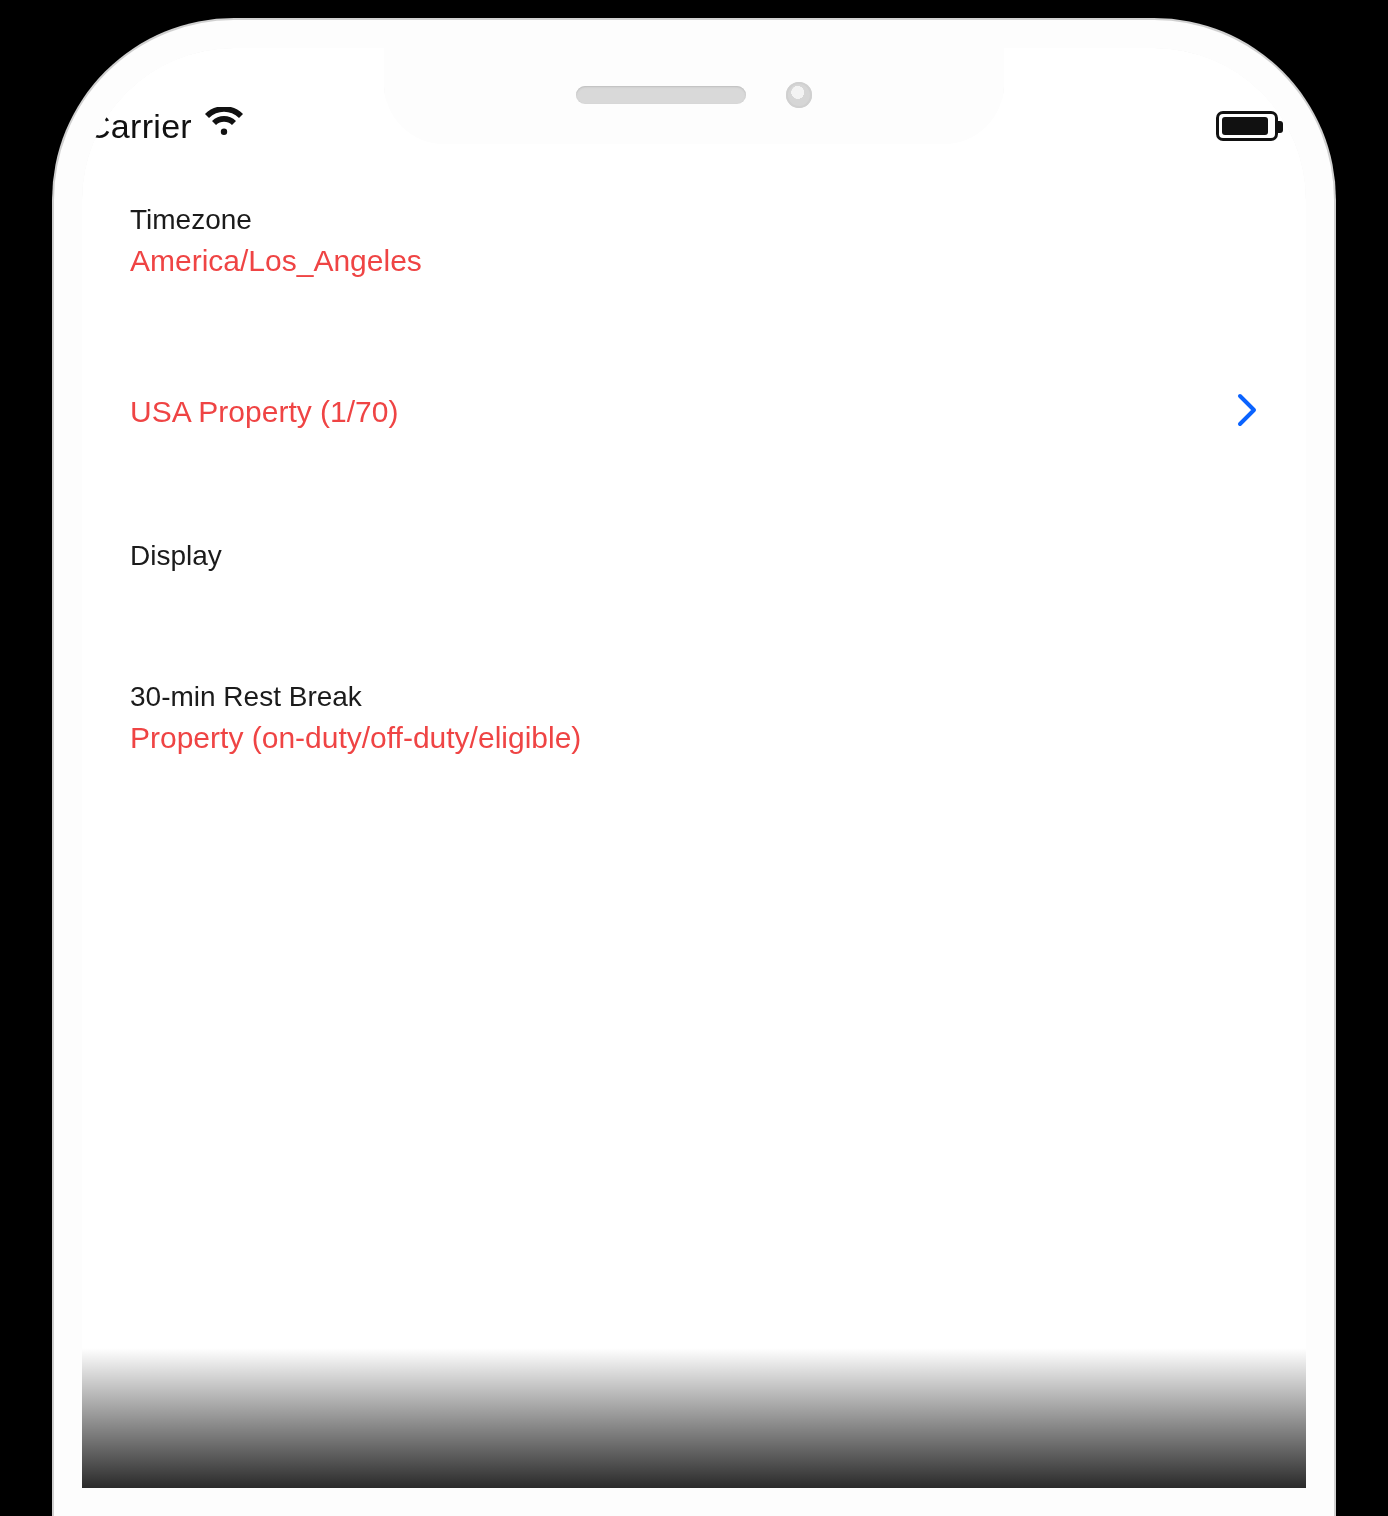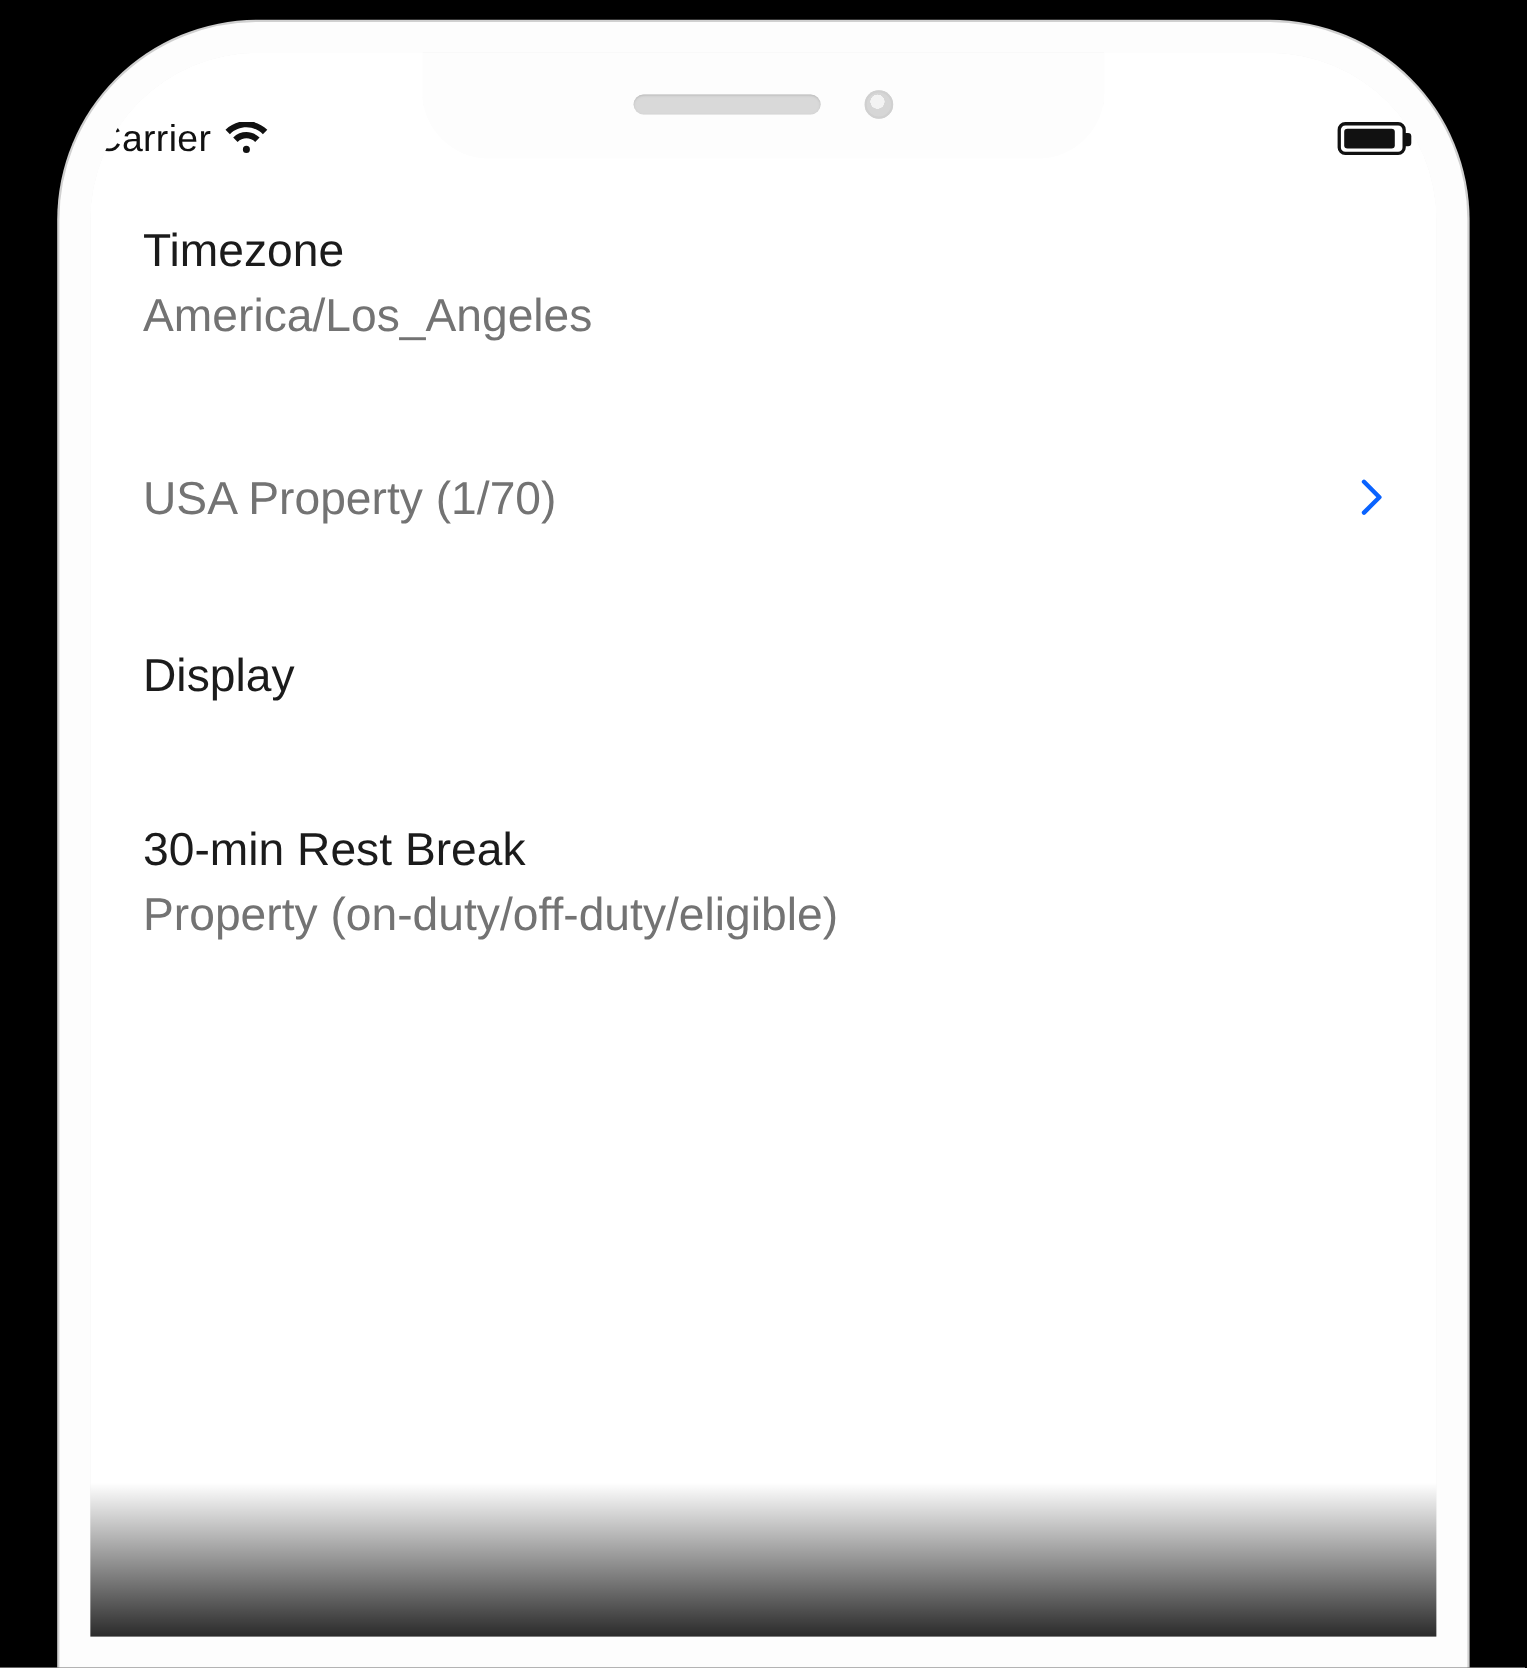--- a/index.html
+++ b/index.html
@@ -61,21 +61,21 @@
   }
 
   
   .status-bar {
     position: relative;
     height: 100px;
     padding: 56px 28px 0 4px;
     display: flex; align-items: center; justify-content: space-between;
     font-size: 34px; font-weight: 500; color:#111;
   }
-  .sb-left { display:flex; align-items:center; gap:12px; }
+  .sb-left { display:flex; gap:12px; }
   .carrier { letter-spacing: .3px; }
   .wifi-icon { position: relative; width: 40px; height: 30px; display:inline-block; }
   .wifi-icon svg { display:block; }
   .sb-center { position:absolute; left:50%; transform:translateX(-50%); }
   .sb-right { display:flex; align-items:center; }
   .battery { width: 62px; height: 30px; border:3px solid #111; border-radius:7px; position:relative; }
   .battery::after{ content:""; position:absolute; right:-8px; top:7px; width:6px; height:12px; background:#111; border-radius:0 3px 3px 0;}
   .battery .fill{ position:absolute; left:3px; top:3px; bottom:3px; width:46px; background:#111; border-radius:3px;}
 
   
@@ -94,22 +94,22 @@
   .page-title { font-size: 46px; font-weight: 700; color:#111; }
 
   
   .list { padding: 0 0 0 0; }
   .row {
     padding: 54px 48px 52px 48px;
     display:flex; align-items:center; justify-content:space-between;
     gap: 24px;
   }
   .row .text { flex:1; min-width:0; }
-  .label { font-size: 42px; font-weight: 500; color:#1b1b1b; line-height:1.25; }
-  .value { font-size: 42px; color:#737373; line-height:1.35; margin-top:4px; }
+  .label { font-size: 28px; font-weight: 500; color:#1b1b1b; line-height:1.25; }
+  .value { font-size: 30px; color:#ef4444; line-height:1.35; margin-top:4px; }
 
   .chevron { color:#0a63ff; }
   .chevron svg{ width:22px; height:34px; display:block; }
 
   
   .switch {
     width: 126px; height: 76px; border-radius: 40px;
     background:#0a63ff; position:relative; flex:0 0 auto;
   }
   .switch .knob{

